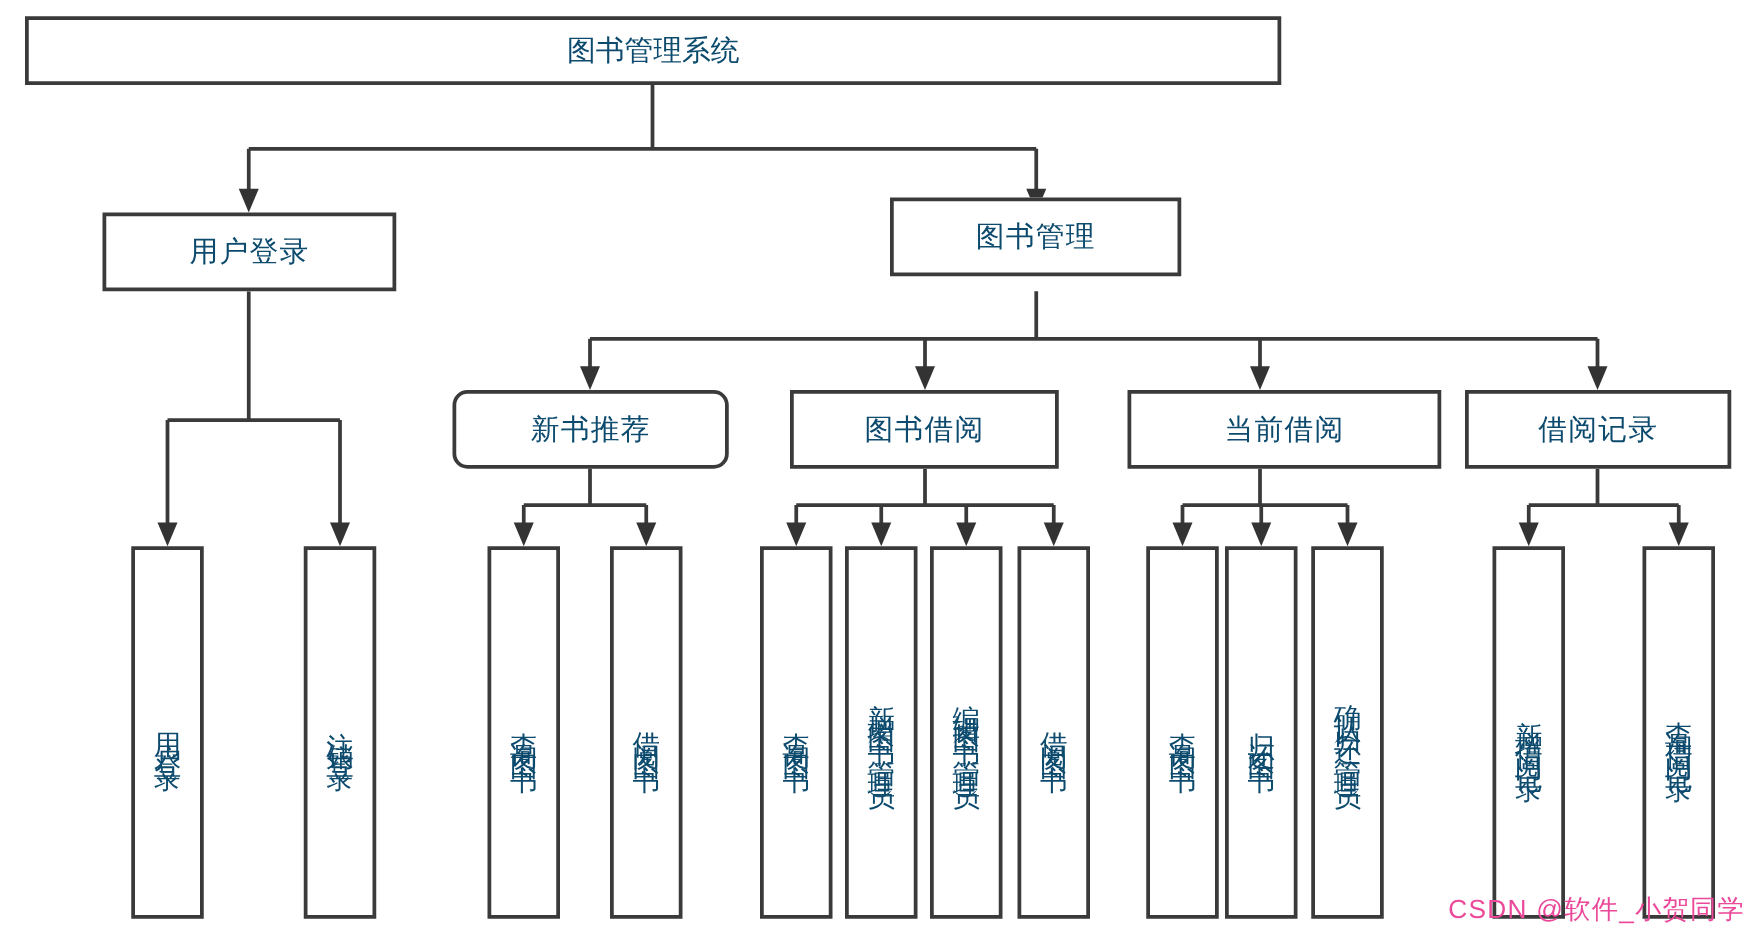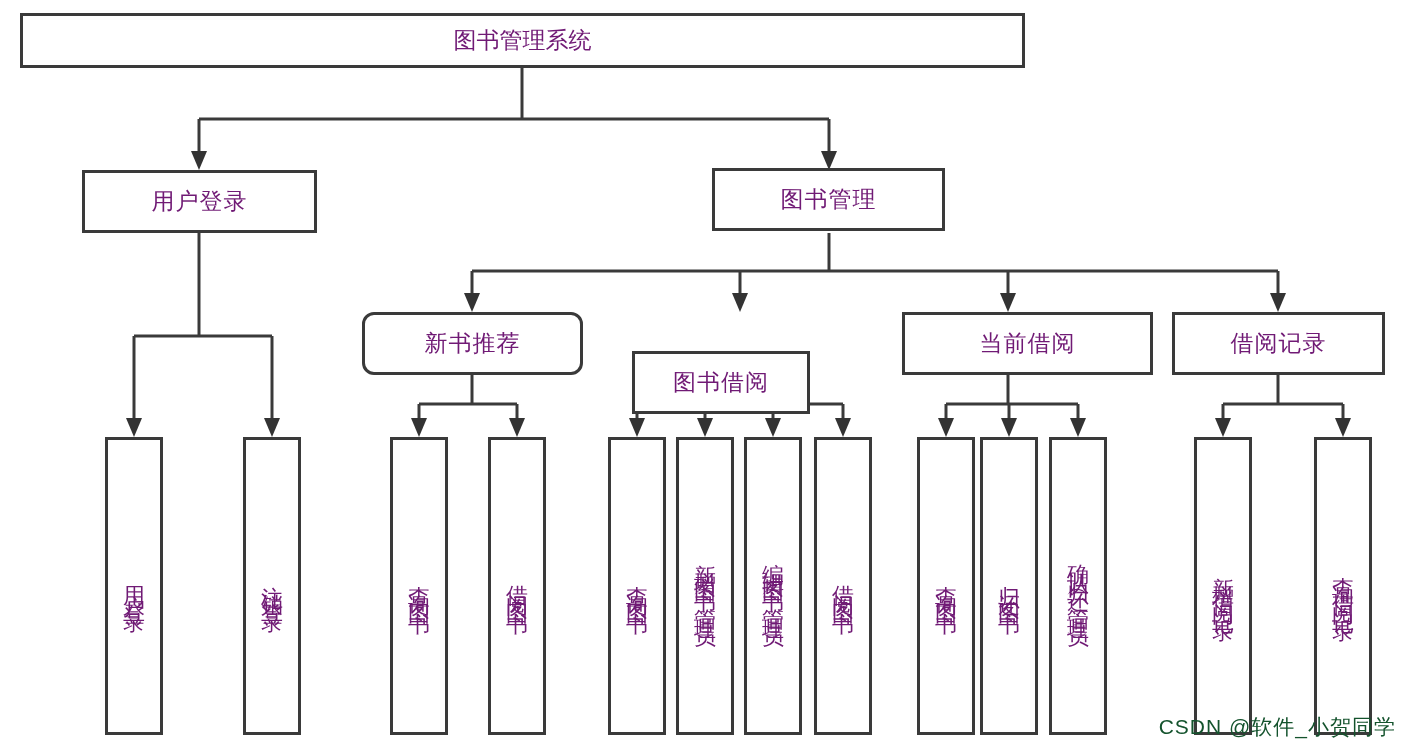--- a/index.html
+++ b/index.html
@@ -19,21 +19,21 @@
   .edge { stroke: #3a3a3a; stroke-width: 3; fill: none; }
   .arrow { fill: #333333; stroke: none; }
   .node {
     position: absolute;
     box-sizing: border-box;
     background: #ffffff;
     border: 3px solid #3a3a3a;
     display: flex;
     align-items: center;
     justify-content: center;
-    color: #701a75;
+    color: #0c4a6e;
   }
   .hnode {
     height: 63px;
     font-size: 23px;
     letter-spacing: 1px;
     white-space: nowrap;
   }
   .root-node {
     left: 20px; top: 13px;
     width: 1005px; height: 55px;
@@ -51,21 +51,21 @@
     letter-spacing: 9px;
     line-height: 1;
     white-space: nowrap;
   }
   .watermark {
     position: absolute;
     right: 9px;
     top: 713px;
     font-size: 21px;
     letter-spacing: 1px;
-    color: #14532d;
+    color: #ec4899;
     z-index: 5;
     white-space: nowrap;
   }
 </style>
 </head>
 <body>
 
 <div class="canvas">
 
   <svg class="connectors" viewBox="0 0 1405 747" aria-hidden="true">
@@ -144,28 +144,28 @@
     </g>
   </svg>
 
   <div class="node root-node">
     <span>图书管理系统</span>
   </div>
 
   <div class="node hnode" style="left:82px; top:170px; width:235px;">
     <span>用户登录</span>
   </div>
-  <div class="node hnode" style="left:712px; top:168px; width:233px;">
+  <div class="node hnode" style="left:712px; top:158px; width:233px;">
     <span>图书管理</span>
   </div>
 
   <div class="node hnode" style="left:362px; top:312px; width:221px;border-radius:12px;">
     <span>新书推荐</span>
   </div>
-  <div class="node hnode" style="left:632px; top:312px; width:178px;margin-top:39px;">
+  <div class="node hnode" style="left:632px; top:312px; width:215px;">
     <span>图书借阅</span>
   </div>
   <div class="node hnode" style="left:902px; top:312px; width:251px;">
     <span>当前借阅</span>
   </div>
   <div class="node hnode" style="left:1172px; top:312px; width:213px;">
     <span>借阅记录</span>
   </div>
 
   <div class="node vleaf" style="left:105px;">

